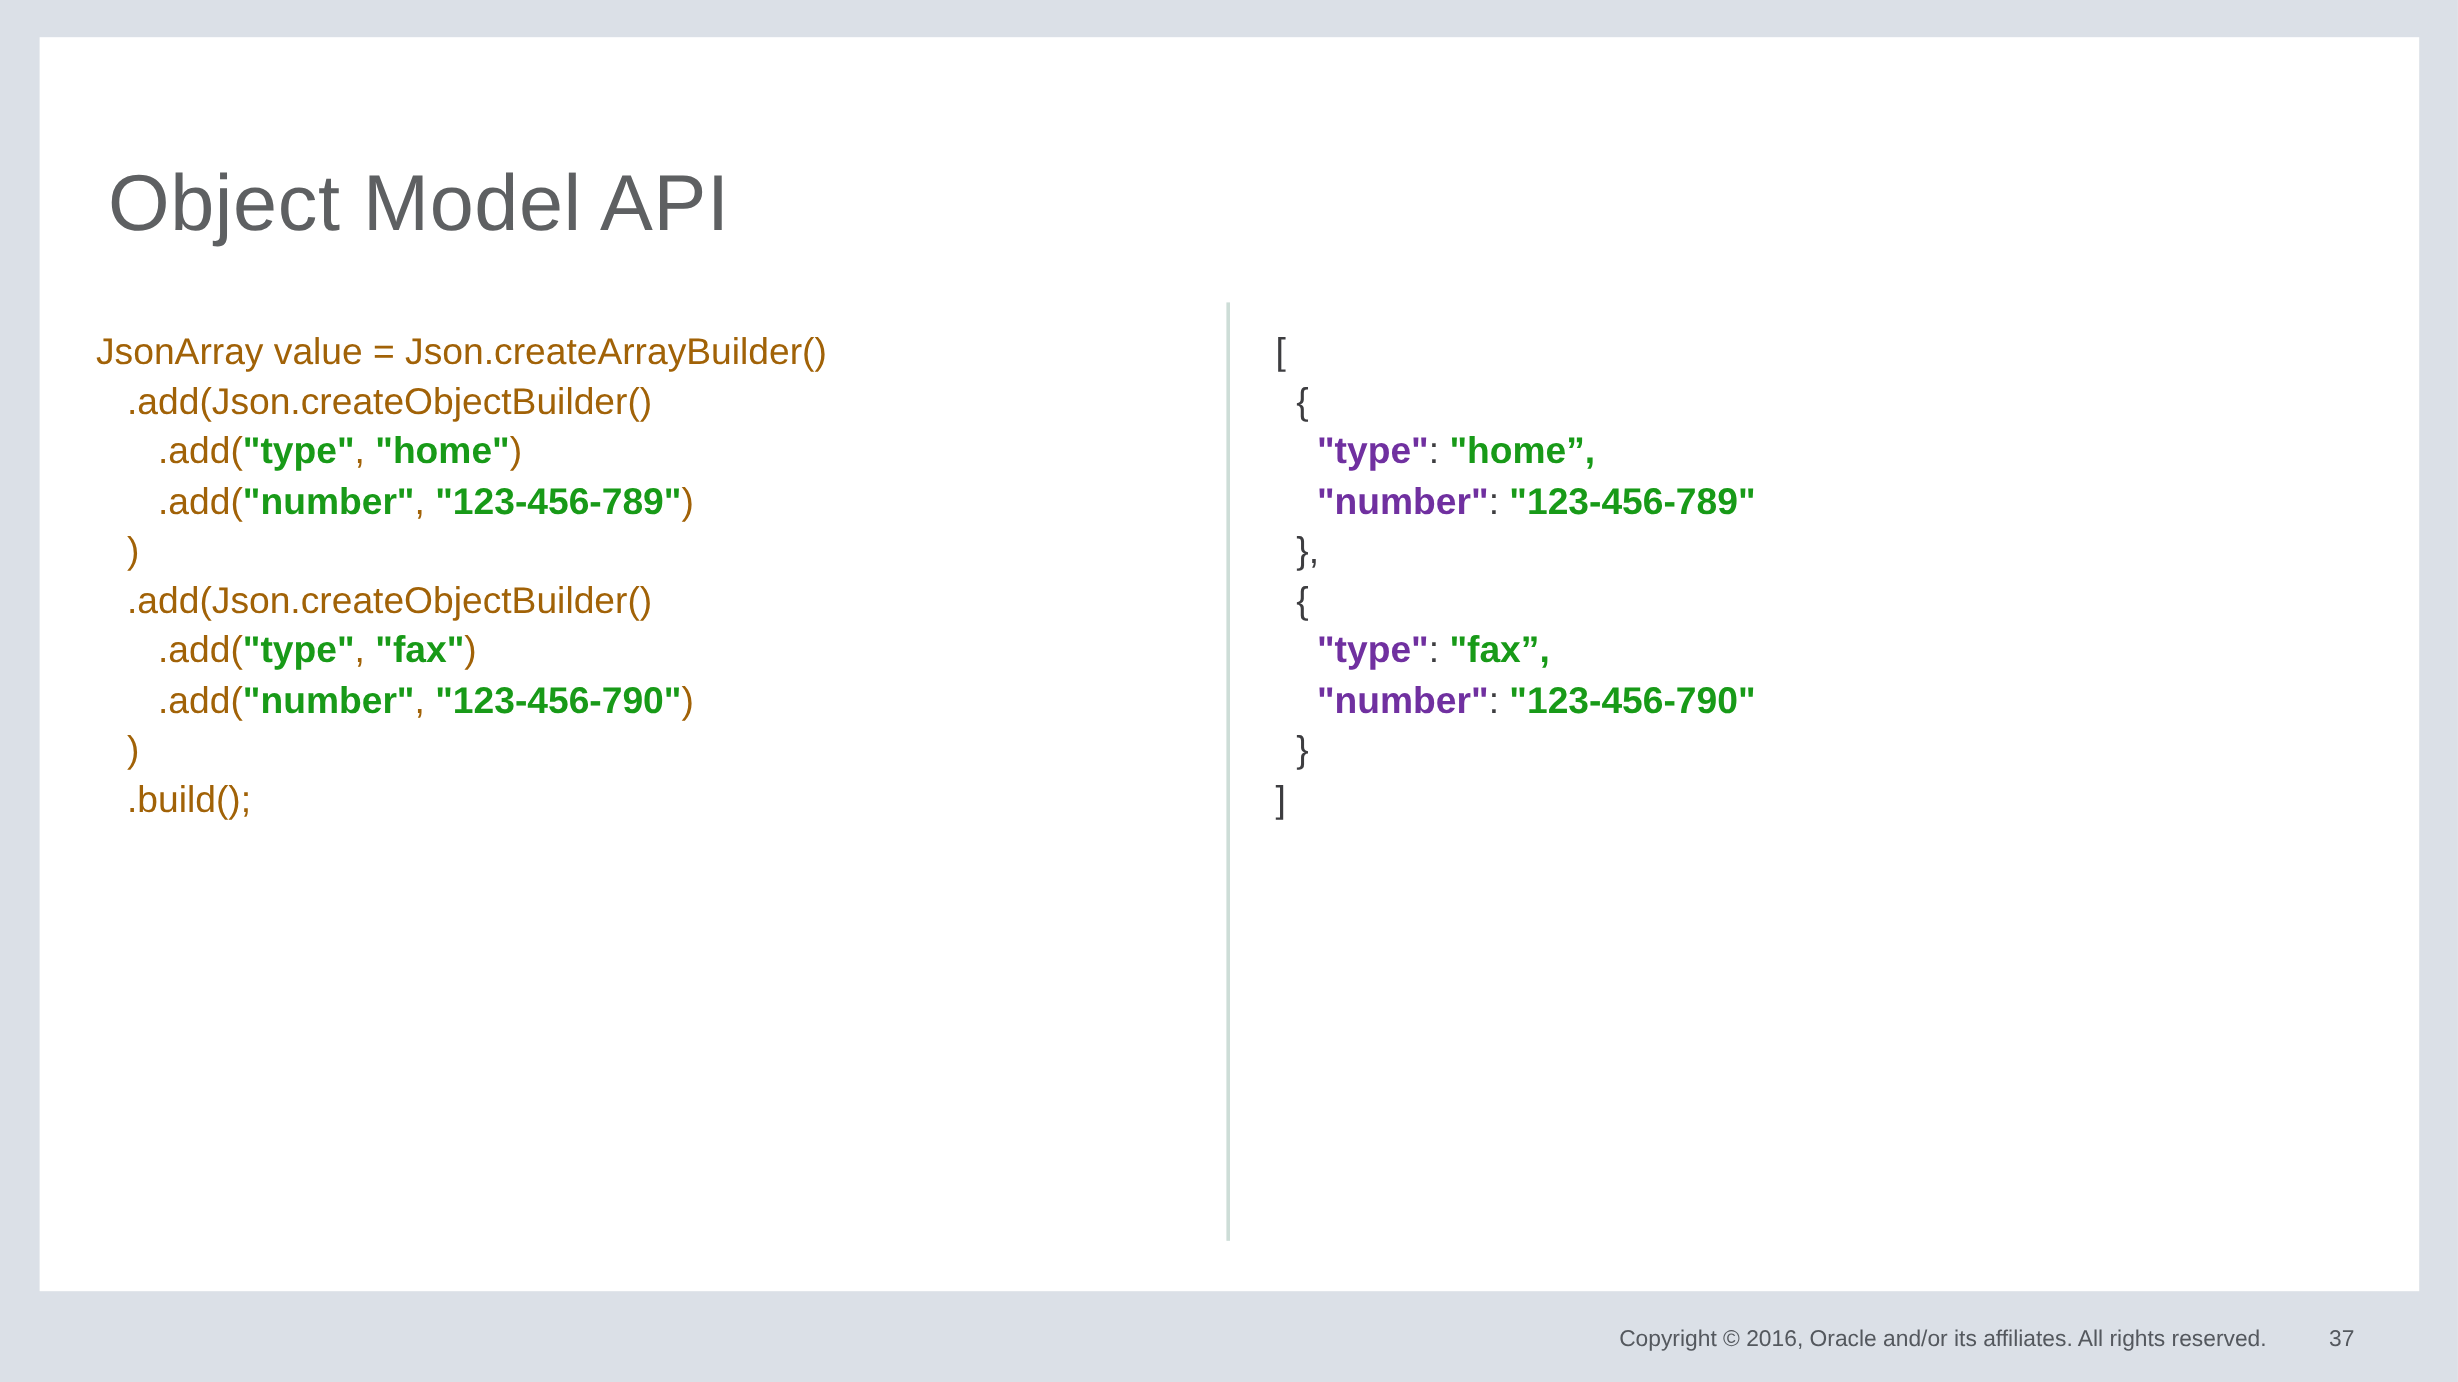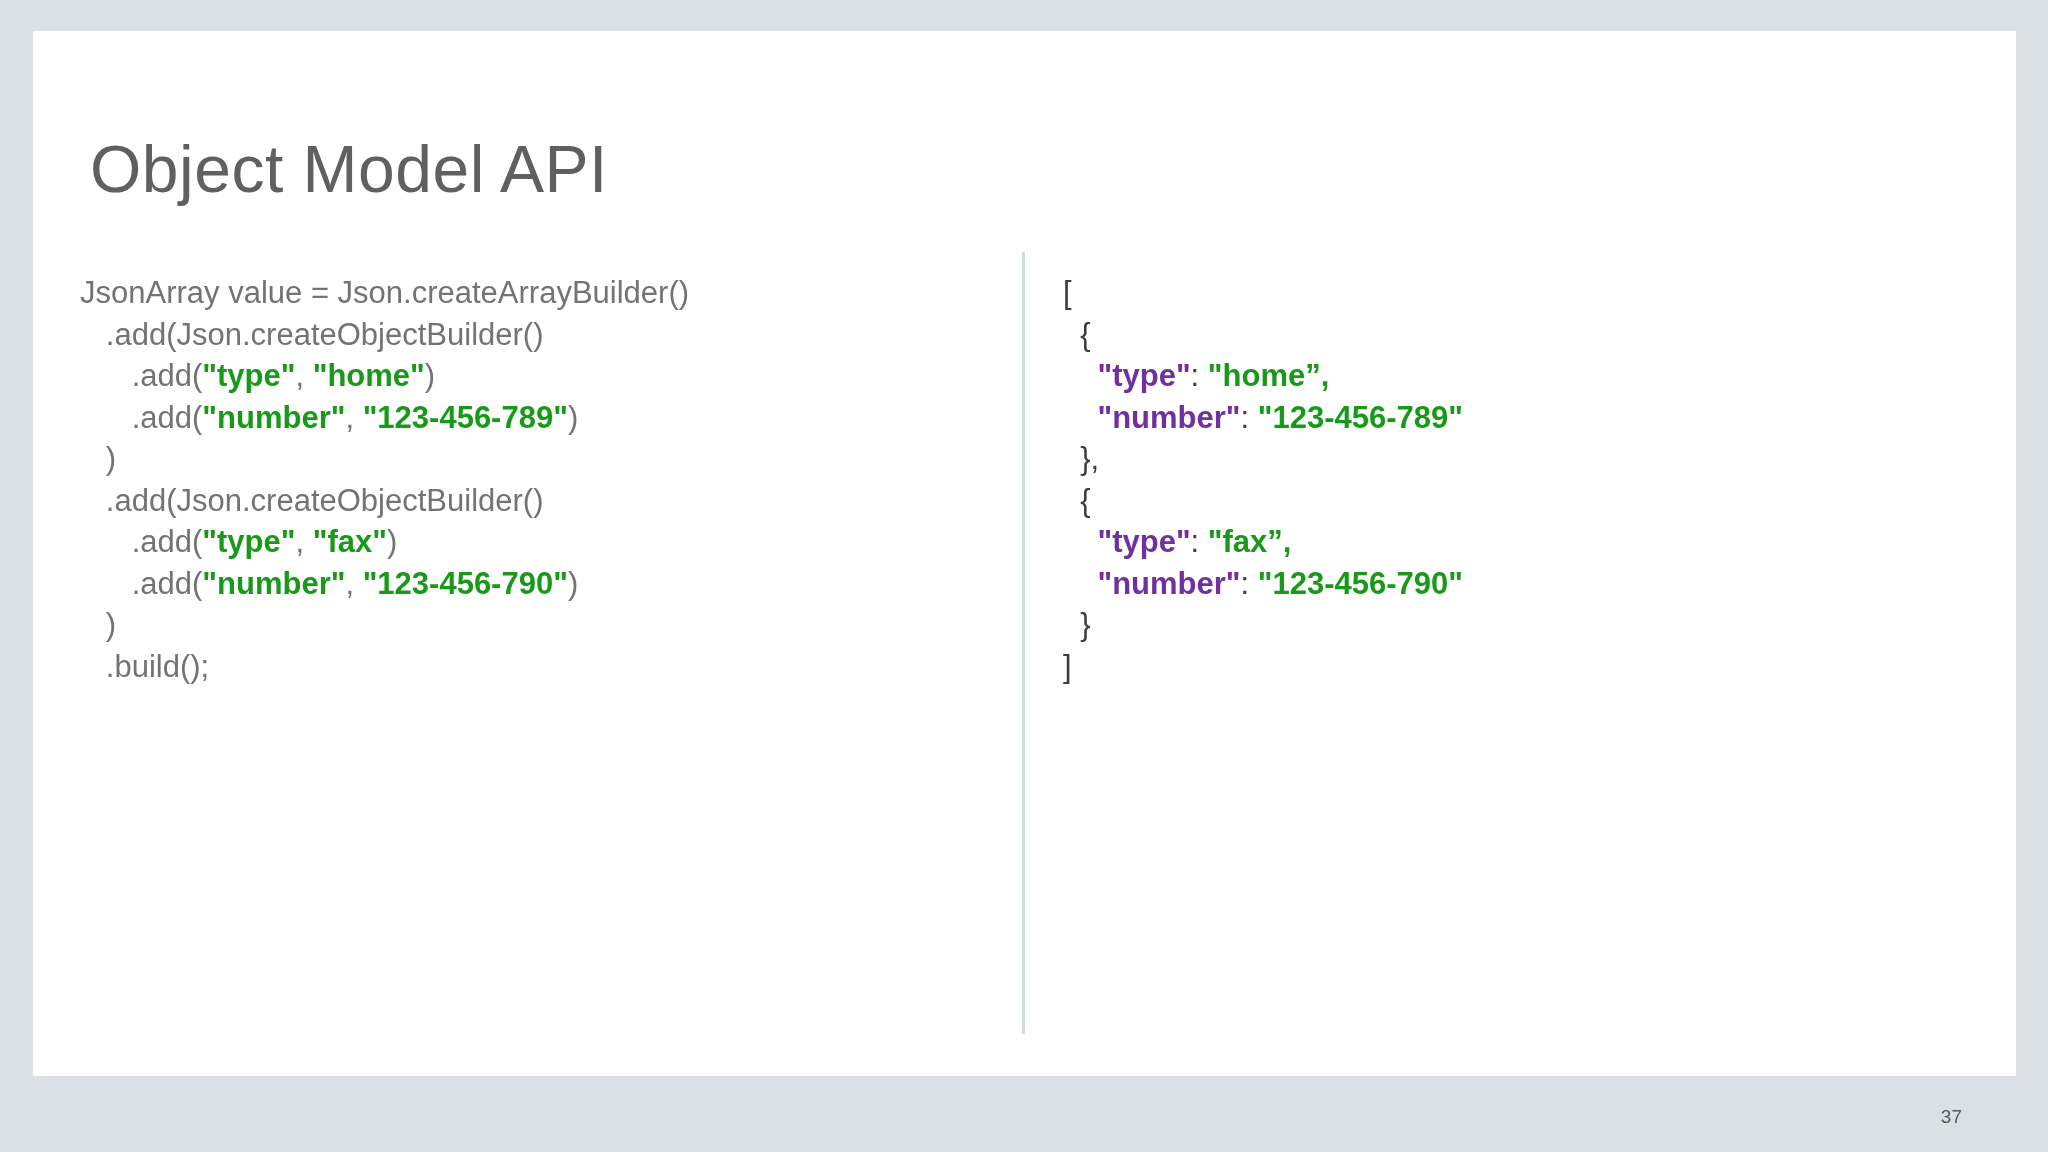--- a/index.html
+++ b/index.html
@@ -38,21 +38,21 @@
   .code-left  { left: 47px;   top: 241px; }  
   .code-right { left: 1030px; top: 241px; }  
   .divider {
     position: absolute;
     left: 989px;   
     top: 221px;    
     width: 3px;
     height: 782px;
     background: #cdddd7;
   }
-  .seg-plain  { color: #737373; }
+  .seg-plain  { color: #a16207; }
   .seg-gray   { color: #3d3d40; }
   .seg-green  { color: #189a18; font-weight: 700; }
   .seg-purple { color: #7030a0; font-weight: 700; }
   .footer {
     position: absolute;
     top: 1104px;
     right: 86px;
     display: flex;
     align-items: baseline;
     gap: 52px;
@@ -69,15 +69,16 @@
     <h1 class="title">Object Model API</h1>
 
     <div class="code code-left"><div class="code-line"><span class="seg-plain">JsonArray value = Json.createArrayBuilder()</span></div><div class="code-line"><span class="seg-plain">   .add(Json.createObjectBuilder()</span></div><div class="code-line"><span class="seg-plain">      .add(</span><span class="seg-green">"type"</span><span class="seg-plain">, </span><span class="seg-green">"home"</span><span class="seg-plain">)</span></div><div class="code-line"><span class="seg-plain">      .add(</span><span class="seg-green">"number"</span><span class="seg-plain">, </span><span class="seg-green">"123-456-789"</span><span class="seg-plain">)</span></div><div class="code-line"><span class="seg-plain">   )</span></div><div class="code-line"><span class="seg-plain">   .add(Json.createObjectBuilder()</span></div><div class="code-line"><span class="seg-plain">      .add(</span><span class="seg-green">"type"</span><span class="seg-plain">, </span><span class="seg-green">"fax"</span><span class="seg-plain">)</span></div><div class="code-line"><span class="seg-plain">      .add(</span><span class="seg-green">"number"</span><span class="seg-plain">, </span><span class="seg-green">"123-456-790"</span><span class="seg-plain">)</span></div><div class="code-line"><span class="seg-plain">   )</span></div><div class="code-line"><span class="seg-plain">   .build();</span></div></div>
 
     <div class="divider"></div>
 
     <div class="code code-right"><div class="code-line"><span class="seg-gray">[</span></div><div class="code-line"><span class="seg-gray">  {</span></div><div class="code-line"><span class="seg-gray">    </span><span class="seg-purple">"type"</span><span class="seg-gray">: </span><span class="seg-green">"home”,</span></div><div class="code-line"><span class="seg-gray">    </span><span class="seg-purple">"number"</span><span class="seg-gray">: </span><span class="seg-green">"123-456-789"</span></div><div class="code-line"><span class="seg-gray">  },</span></div><div class="code-line"><span class="seg-gray">  {</span></div><div class="code-line"><span class="seg-gray">    </span><span class="seg-purple">"type"</span><span class="seg-gray">: </span><span class="seg-green">"fax”,</span></div><div class="code-line"><span class="seg-gray">    </span><span class="seg-purple">"number"</span><span class="seg-gray">: </span><span class="seg-green">"123-456-790"</span></div><div class="code-line"><span class="seg-gray">  }</span></div><div class="code-line"><span class="seg-gray">]</span></div></div>
   </div>
 
   <div class="footer">
+    <span>Copyright © 2016, Oracle and/or its affiliates. All rights reserved.</span>
     <span>37</span>
   </div>
 </div>
 
 </body></html>

